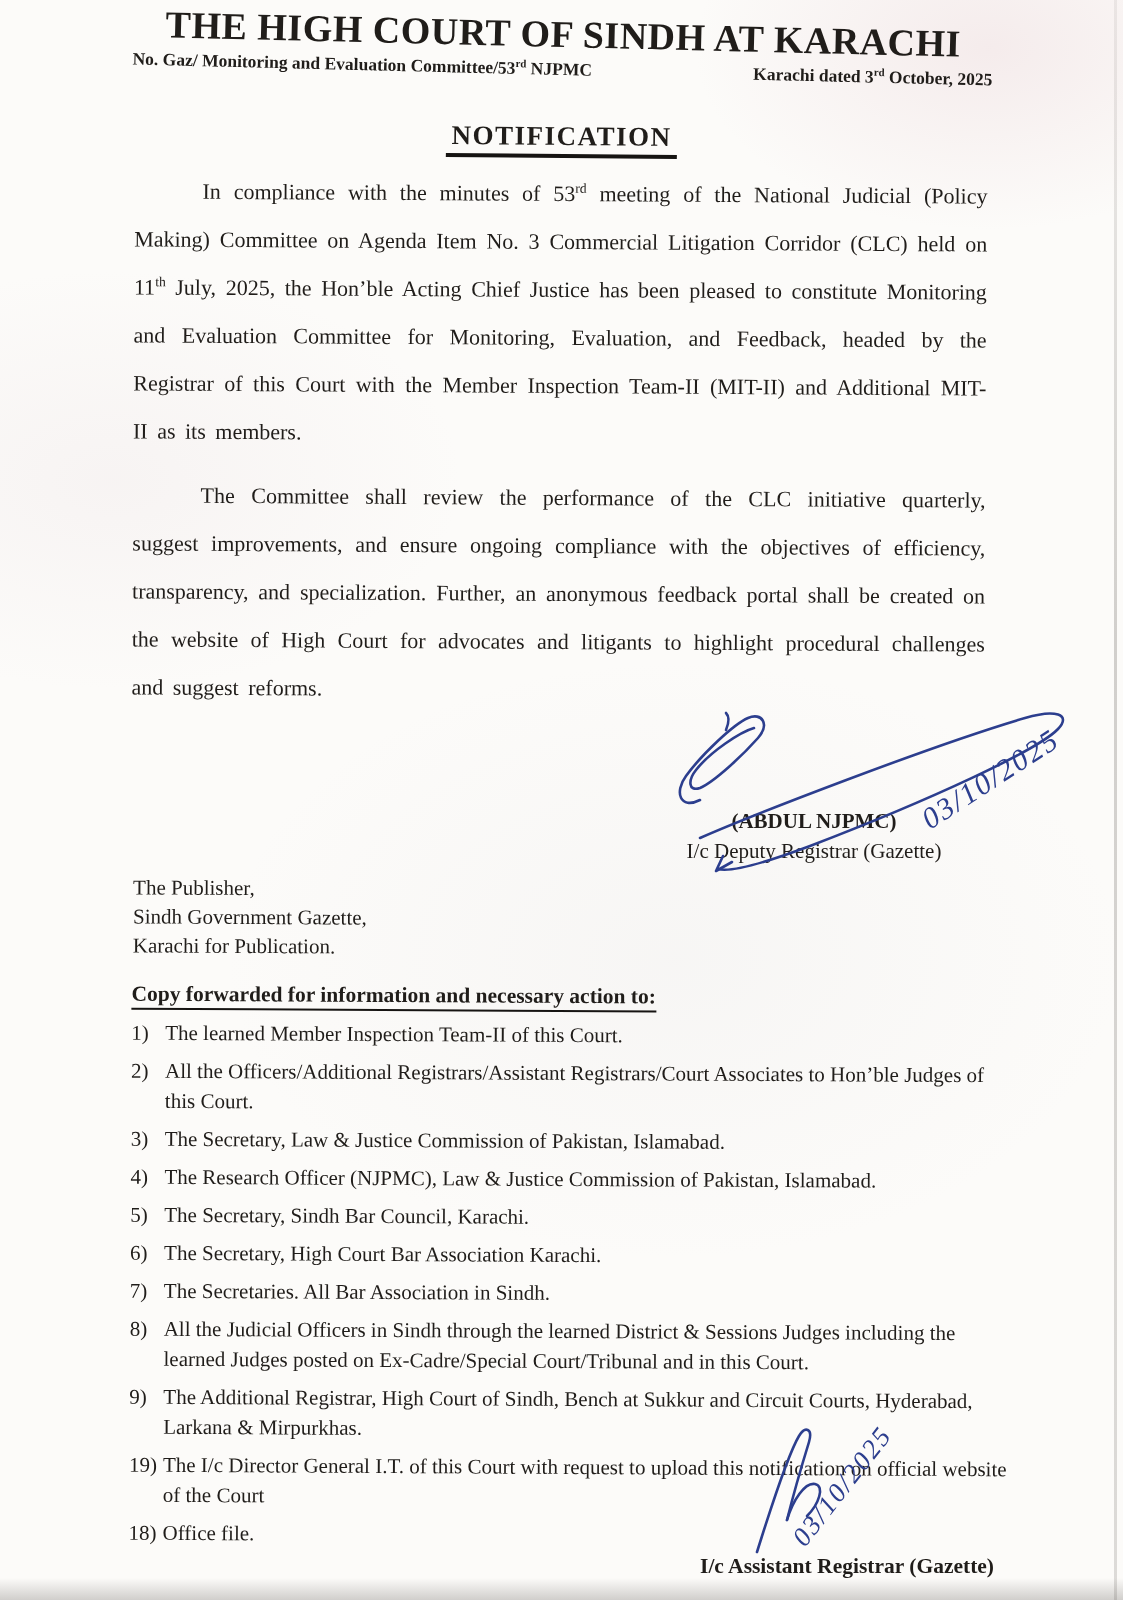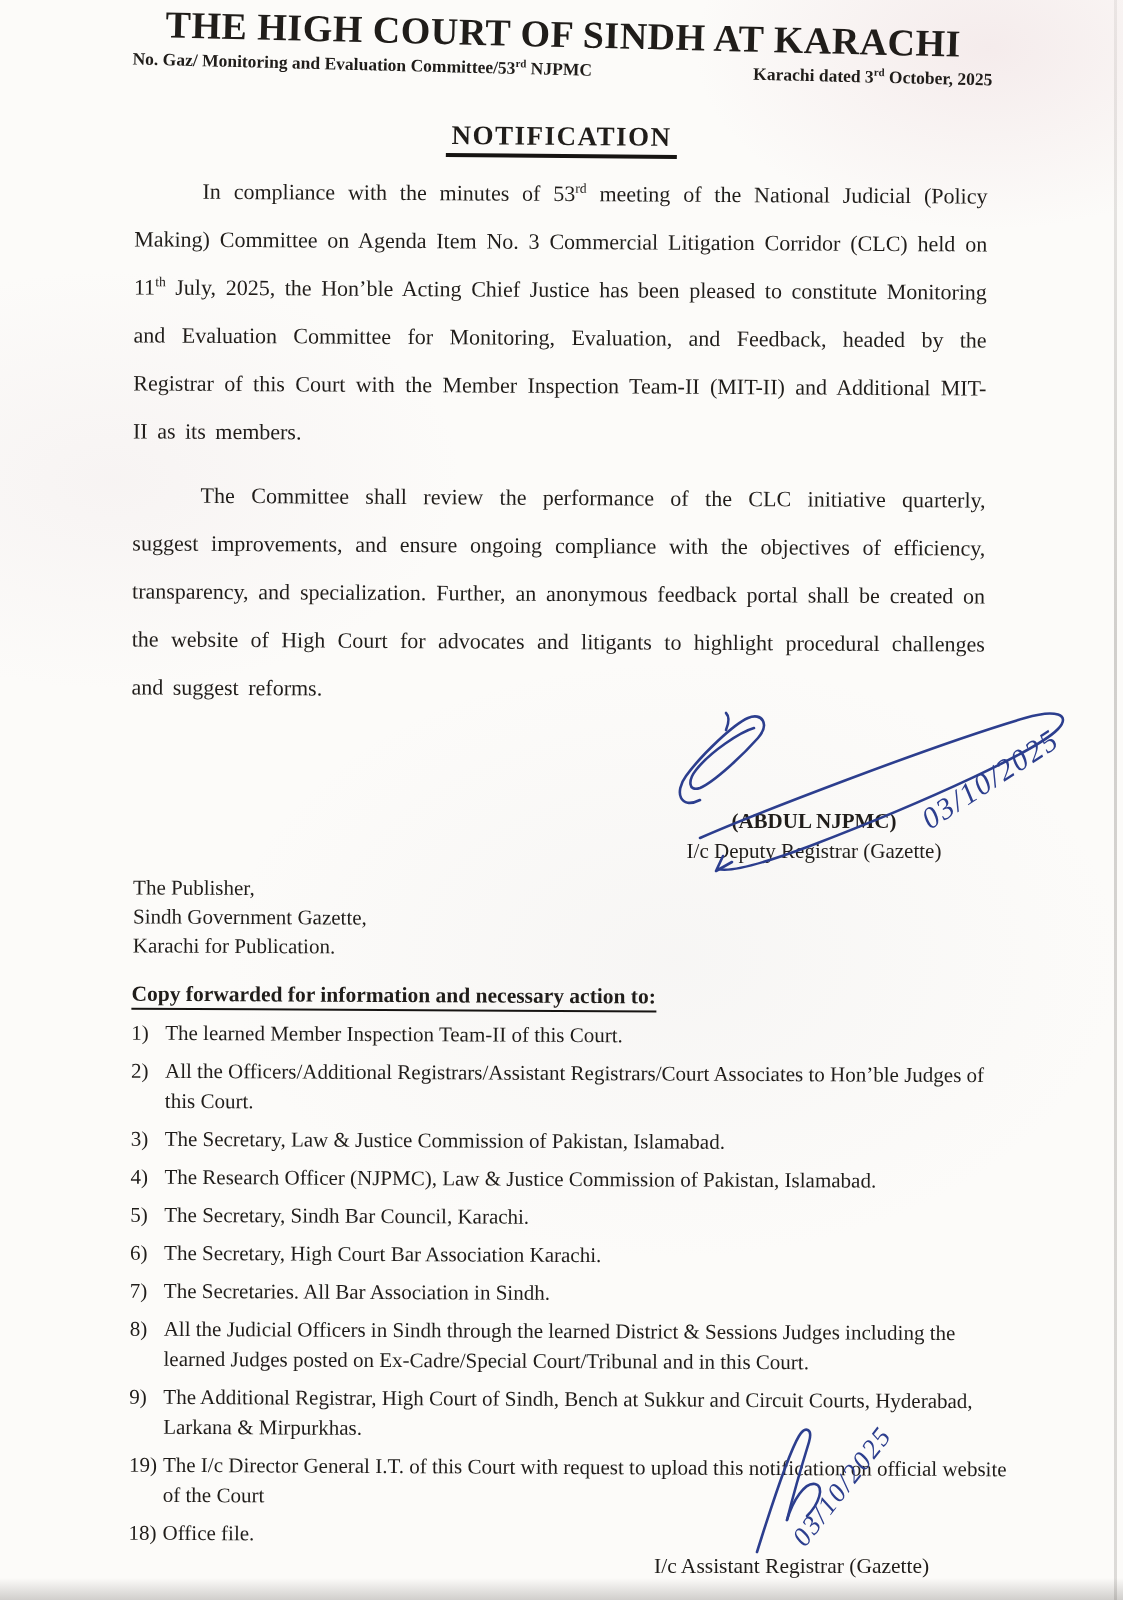--- a/index.html
+++ b/index.html
@@ -44,22 +44,22 @@
   .copy { position:absolute; left:130px; top:984px; width:888px; transform:rotate(0.3deg); }
   .copy-heading { display:inline-block; font-size:21.5px; font-weight:bold;
     border-bottom:2.5px solid #161412; padding-bottom:1px; }
   .list { margin-top:8px; }
   .li { display:flex; font-size:21px; line-height:30px; margin-bottom:8px; }
   .num { flex:0 0 34px; }
   .txt { flex:1; }
 
   .sig2 { position:absolute; left:640px; top:1420px; width:420px; height:180px; }
   .sig2-svg { position:absolute; left:95px; top:0; width:210px; height:140px; }
-  .sig2-label { position:absolute; left:14px; top:134px; width:340px; text-align:left;
-    font-weight:normal; font-size:21.5px; }
+  .sig2-label { position:absolute; left:14px; top:134px; width:340px; text-align:right;
+    font-weight:bold; font-size:21.5px; }
 
   .hand { font-style:italic; letter-spacing:2px; }
 </style>
 </head>
 <body>
 
 <div class="page">
 
   <div class="edge-right"></div>
   <div class="bottom-band"></div>

